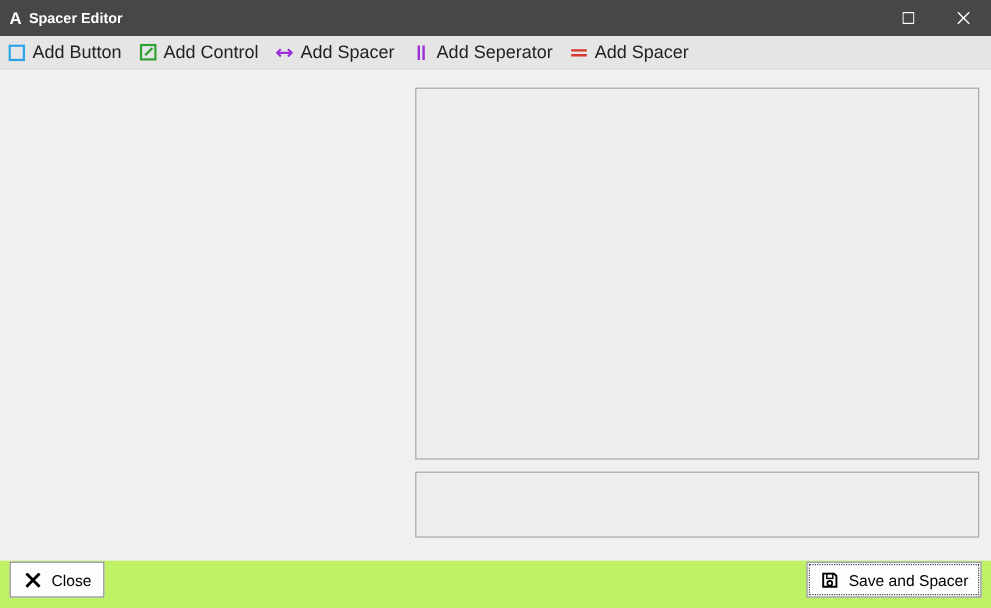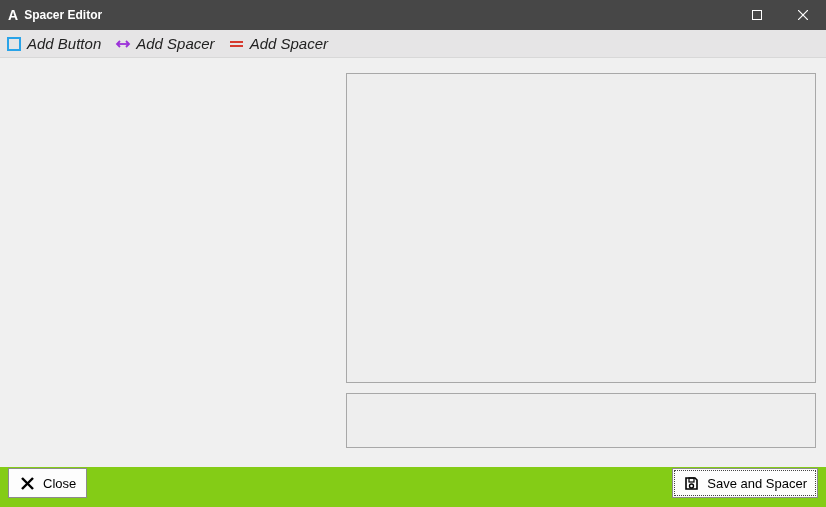--- a/index.html
+++ b/index.html
@@ -47,21 +47,20 @@
   .toolbar {
     height: 28px;
     background: #e6e5e6;
     border-bottom: 1px solid #d8d8d8;
     display: flex;
     align-items: center;
     padding: 0 6px;
     gap: 14px;
     font-size: 15px;
     color: #222;
-    font-style: italic;
   }
   .tool-item {
     display: flex;
     align-items: center;
     gap: 5px;
     cursor: pointer;
   }
   .tool-item .ico {
     width: 16px;
     height: 16px;
@@ -91,21 +90,21 @@
     top: 335px;
     width: 470px;
     height: 55px;
     background: #eeeeee;
     border: 1px solid #a8a8a8;
   }
 
   
   .footer {
     height: 40px;
-    background: #84cc16;
+    background: #bef264;
     display: flex;
     align-items: center;
     padding: 0 8px 8px 8px;
   }
   .btn {
     height: 30px;
     background: #fdfdfd;
     border: 1px solid #8c8c8c;
     display: flex;
     align-items: center;
@@ -151,27 +150,45 @@
   <div class="tool-item">
     <span class="ico">
       <svg width="14" height="14">
           <rect x="1" y="1" width="12" height="12" fill="none" stroke="#29a3e8" stroke-width="2"></rect>
         </svg>
     </span>
     <span>Add Button</span>
   </div>
   <div class="tool-item">
     <span class="ico">
+      <svg width="15" height="15">
+        <rect x="1.5" y="1.5" width="12" height="12" fill="none" stroke="#2fa12f" stroke-width="1.8"></rect>
+        <line x1="5" y1="10" x2="11" y2="4" stroke="#2fa12f" stroke-width="2"></line>
+      </svg>
+    </span>
+    <span>Add Control</span>
+  </div>
+  <div class="tool-item">
+    <span class="ico">
       <svg width="16" height="12">
         <line x1="2" y1="6" x2="14" y2="6" stroke="#9b30d9" stroke-width="1.8"></line>
         <polyline points="5,3 2,6 5,9" fill="none" stroke="#9b30d9" stroke-width="1.8"></polyline>
         <polyline points="11,3 14,6 11,9" fill="none" stroke="#9b30d9" stroke-width="1.8"></polyline>
       </svg>
     </span>
     <span>Add Spacer</span>
+  </div>
+  <div class="tool-item">
+    <span class="ico">
+      <svg width="10" height="14">
+        <line x1="3" y1="1" x2="3" y2="13" stroke="#9b30d9" stroke-width="2"></line>
+        <line x1="7" y1="1" x2="7" y2="13" stroke="#9b30d9" stroke-width="2"></line>
+      </svg>
+    </span>
+    <span>Add Seperator</span>
   </div>
   <div class="tool-item">
     <span class="ico">
       <svg width="15" height="12">
         <line x1="1" y1="4" x2="14" y2="4" stroke="#d63a2e" stroke-width="2"></line>
         <line x1="1" y1="8" x2="14" y2="8" stroke="#d63a2e" stroke-width="2"></line>
       </svg>
     </span>
     <span>Add Spacer</span>
   </div>

